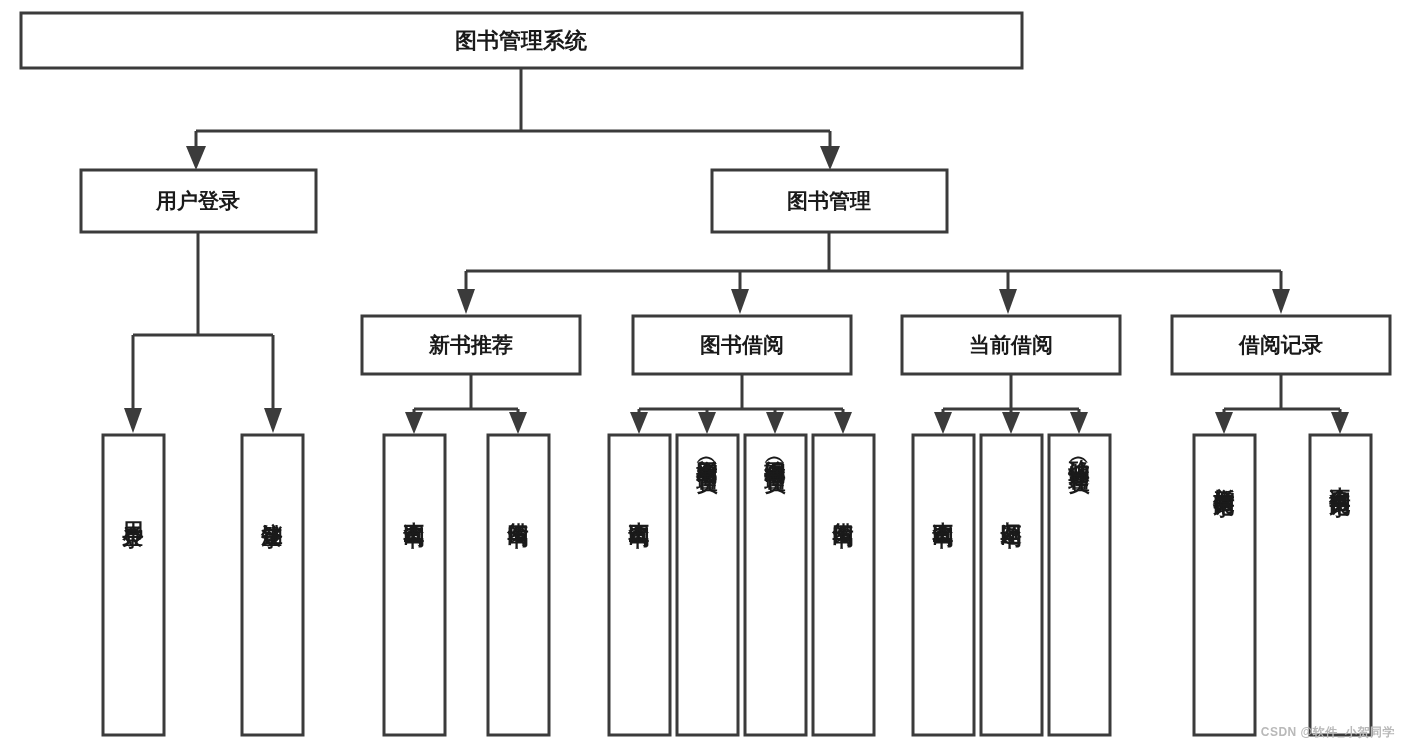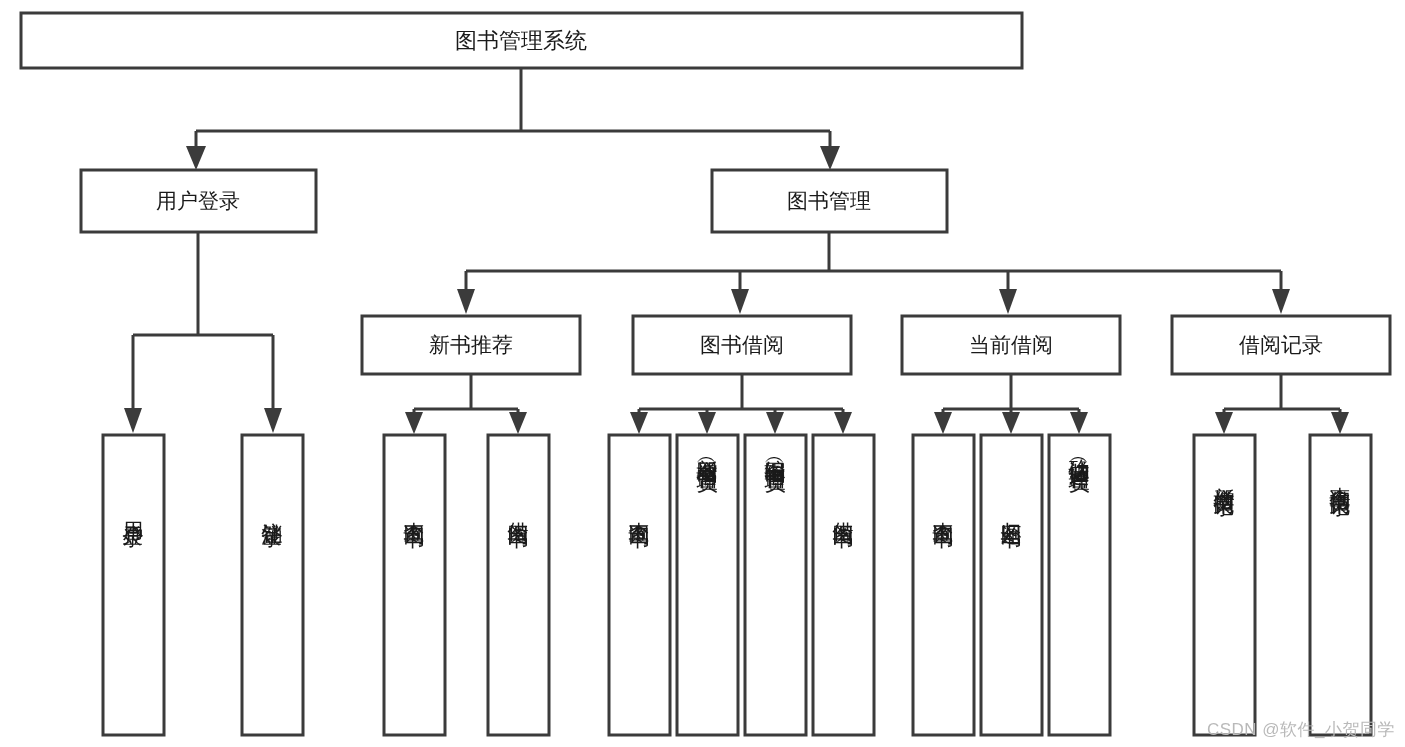--- a/index.html
+++ b/index.html
@@ -11,20 +11,21 @@
     width: 1405px;
     height: 747px;
     font-family: "Liberation Sans", "DejaVu Sans", sans-serif;
     overflow: hidden;
     position: relative;
   }
   #diagram-root {
     position: relative;
     width: 1405px;
     height: 747px;
+    font-weight: bold;
   }
   svg#flow-svg {
     position: absolute;
     top: 0;
     left: 0;
     width: 1405px;
     height: 747px;
     display: block;
   }
   .node-rect {
@@ -77,21 +78,21 @@
     line-height: 1;
     letter-spacing: 2px;
     color: #1a1a1a;
     white-space: nowrap;
   }
   #watermark {
     position: absolute;
     right: 10px;
     bottom: 6px;
     font-family: "Liberation Sans", "DejaVu Sans", sans-serif;
-    font-size: 17px;
+    font-size: 12px;
     color: #b9b9b9;
     letter-spacing: 0.5px;
     white-space: nowrap;
     user-select: none;
   }
 </style>
 </head>
 <body>
 
 <div id="diagram-root">

